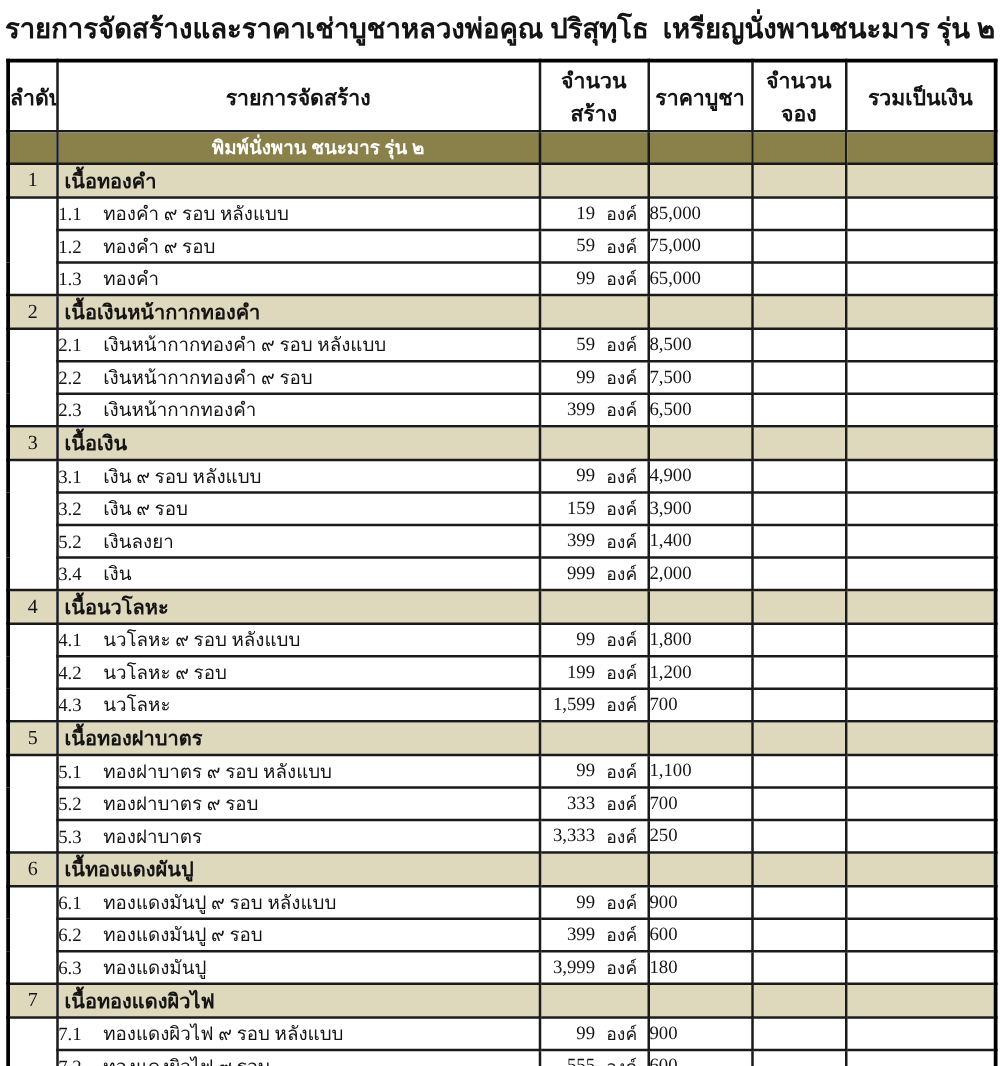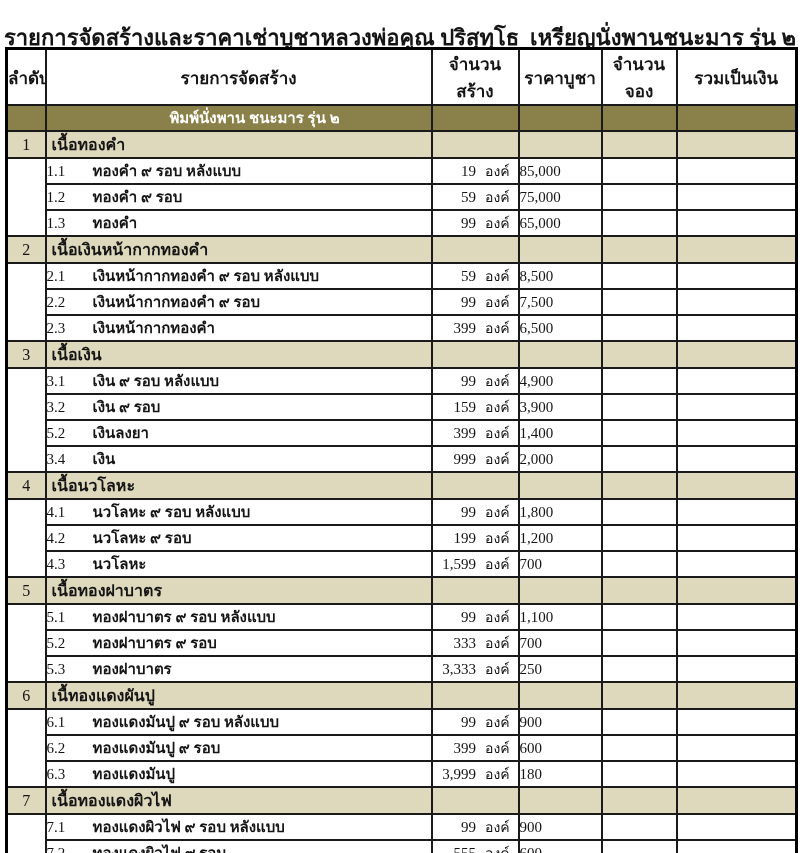--- a/index.html
+++ b/index.html
@@ -10,21 +10,21 @@
     --text:#141414;
   }
   *{box-sizing:border-box;}
   html,body{margin:0;padding:0;}
   body{
     width:800px;height:853px;position:relative;background:#ffffff;
     font-family:"Liberation Serif","DejaVu Serif",serif;color:var(--text);
     overflow:hidden;
   }
   .title{
-    position:absolute;top:20px;left:0;width:100%;
+    position:absolute;top:5px;left:0;width:100%;
     text-align:center;font-size:22px;font-weight:bold;letter-spacing:0px;
     white-space:pre;
   }
   table.price{
     position:absolute;left:5px;top:47px;width:790px;height:804px;
     border-collapse:collapse;table-layout:fixed;
     border:3px solid #000;
   }
   td,th{
     border:2px solid var(--border);
@@ -36,21 +36,21 @@
   tr.banner td{background:var(--banner-bg);height:24px;}
   tr.banner td.banner-label{
     color:var(--banner-text);font-weight:bold;text-align:center;font-size:15px;padding-left:32px;
   }
   tr.section td{background:var(--section-bg);height:25px;}
   td.no-cell{text-align:center;font-size:16px;}
   td.no-span{background:#ffffff;}
   td.item-cell{font-size:15px;text-align:left;}
   tr.section td.item-cell{padding-left:5px;font-size:16px;font-weight:bold;}
   .code{display:inline-block;min-width:28px;}
-  .iname{margin-left:18px;font-weight:bold;}
+  .iname{margin-left:8px;}
   td.qty-cell{font-size:15px;}
   .qtywrap{display:flex;justify-content:space-between;align-items:center;}
   .qty-num{display:inline-block;width:46px;text-align:right;}
   .qty-unit{display:inline-block;width:30px;text-align:left;margin-left:9px;margin-right:4px;font-size:14px;}
   td.price-cell{font-size:15px;padding-right:16px;}
 </style>
 </head>
 <body>
 
 <div class="title">รายการจัดสร้างและราคาเช่าบูชาหลวงพ่อคูณ ปริสุทฺโธ  เหรียญนั่งพานชนะมาร รุ่น ๒</div>

